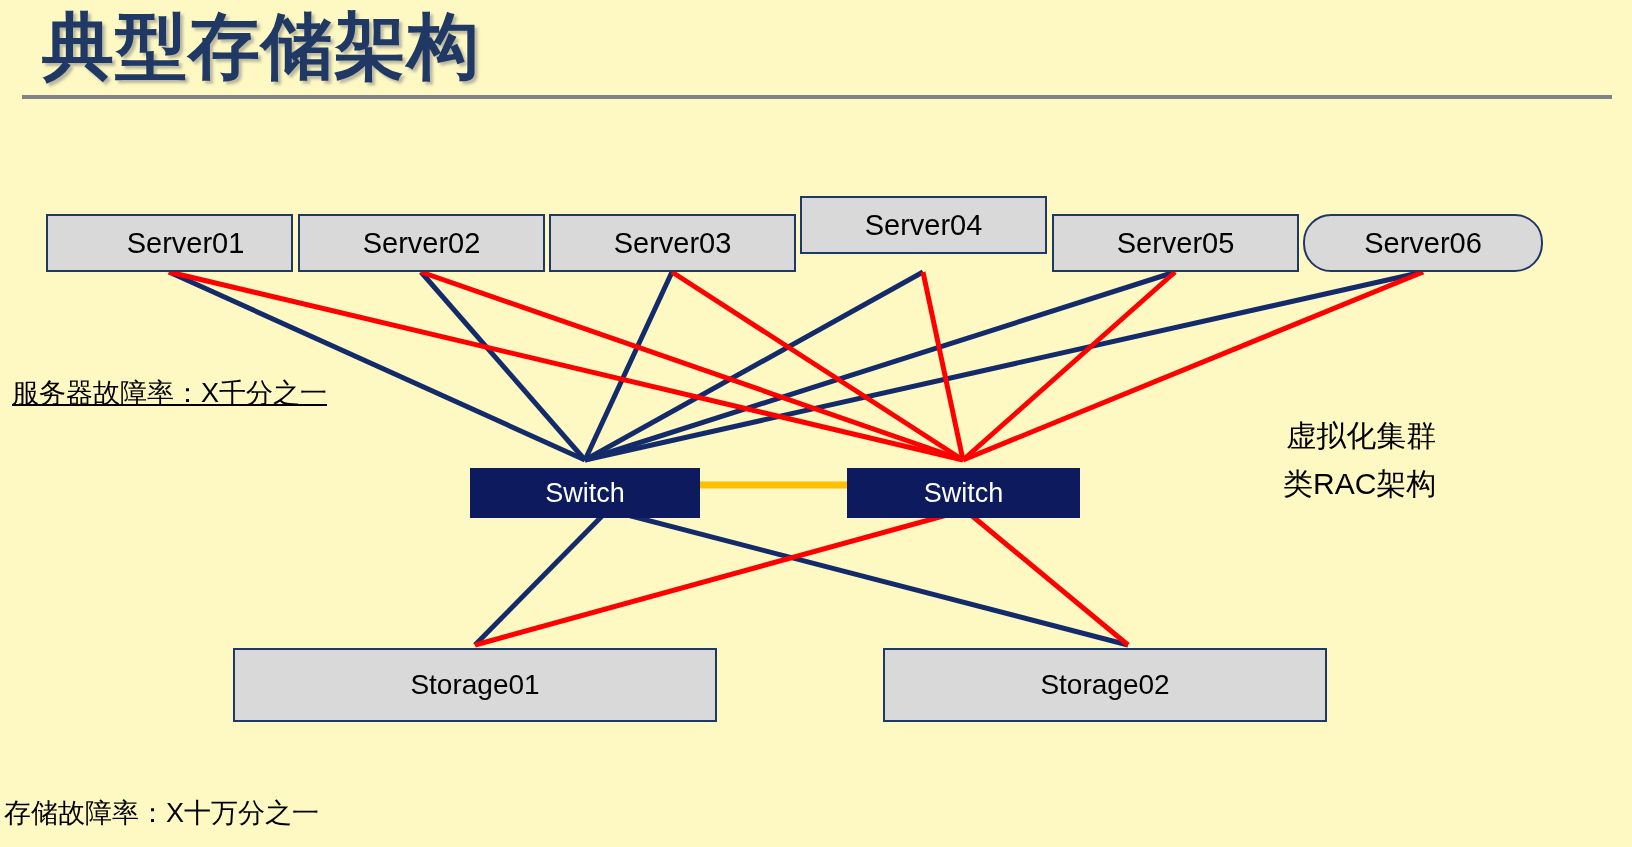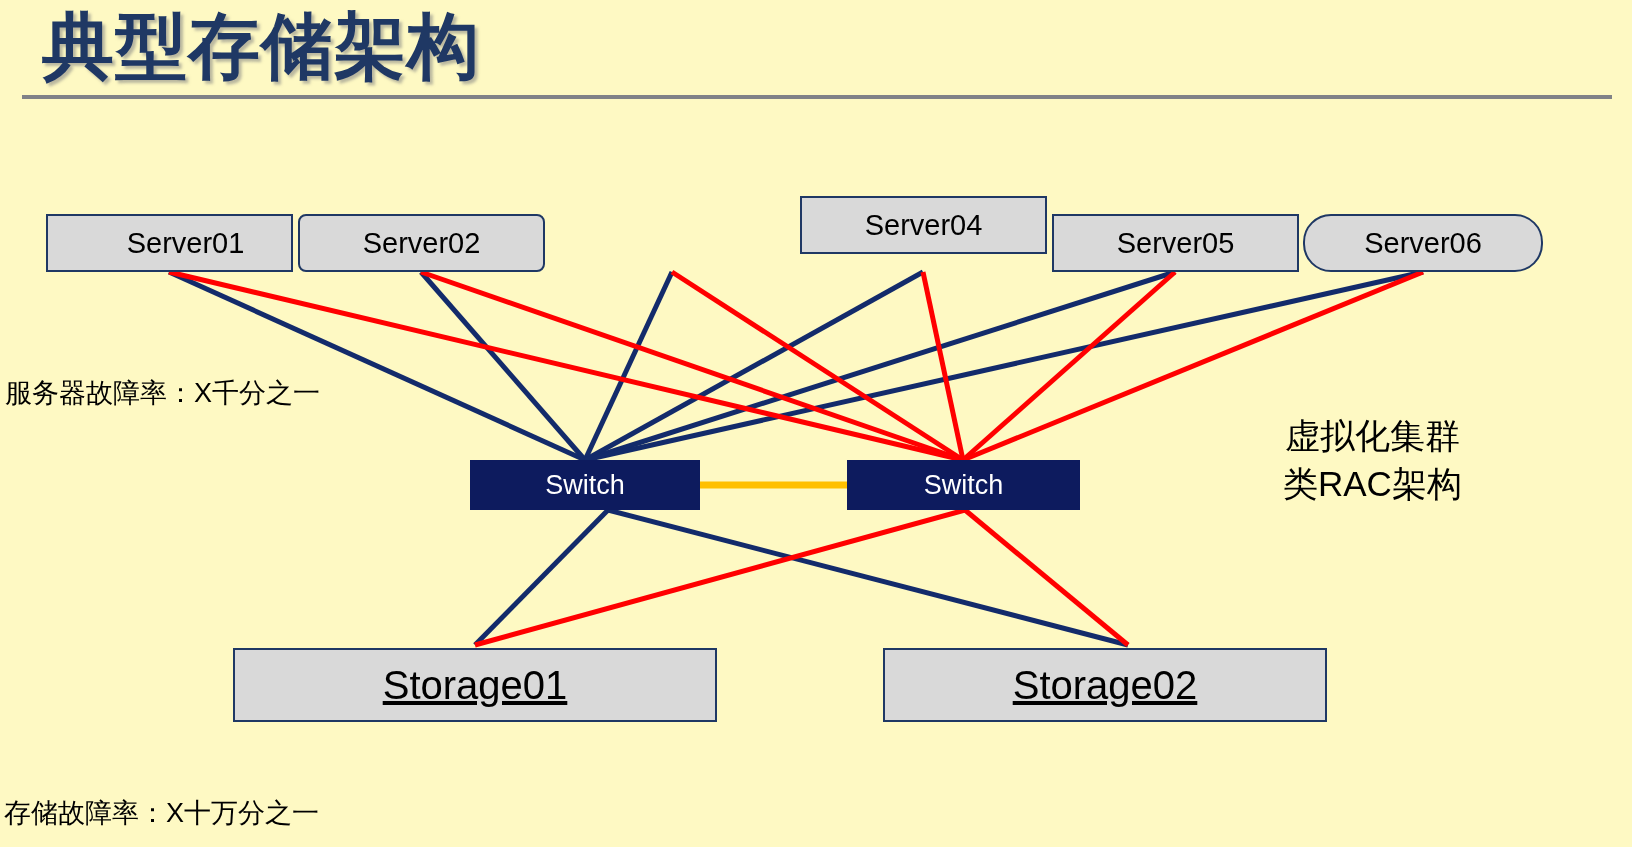--- a/index.html
+++ b/index.html
@@ -58,44 +58,44 @@
   .node.server,
   .node.storage {
     background: #D9D9D9;
     border: 2px solid #1F3864;
     color: #000000;
   }
   .node.server {
     font-size: 29px;
   }
   .node.storage {
-    font-size: 40px;
-    text-decoration: underline;
+    font-size: 28px;
   }
   .node.switch {
     background: #0D1B5E;
     border: none;
     color: #FFFFFF;
     font-size: 27px;
+    margin-top: 8px;
   }
   
   .annot {
     position: absolute;
     color: #000000;
     white-space: nowrap;
     z-index: 3;
   }
   #server-failure-note,
   #storage-failure-note {
     font-size: 27px;
   }
   #cluster-note {
-    font-size: 35px;
+    font-size: 30px;
     line-height: 48px;
-    text-align: center;
+    text-align: right;
   }
   #cluster-note div { white-space: nowrap; }
 </style>
 </head>
 <body>
 
 <div id="slide">
 
   <div id="slide-title">典型存储架构</div>
   <div id="title-rule"></div>
@@ -126,22 +126,25 @@
       <line x1="965" y1="510" x2="1128" y2="645"></line>
     </g>
     <g id="wire-interswitch" stroke="#FFC000" stroke-width="7" fill="none">
       <line x1="700" y1="485" x2="847" y2="485"></line>
     </g>
   </svg>
 
   <div class="node server" style="left:46px;  top:214px; width:247px; height:58px;padding-left:32px;">
     <span>Server01</span>
   </div>
-  <div class="node server" style="left:298px; top:214px; width:247px; height:58px;border-radius:8px;">
+  <div class="node server" style="left:298px; top:214px; width:247px; height:58px;">
     <span>Server02</span>
+  </div>
+  <div class="node server" style="left:549px; top:214px; width:247px; height:58px;">
+    <span>Server03</span>
   </div>
   <div class="node server" style="left:800px; top:196px; width:247px; height:58px;">
     <span>Server04</span>
   </div>
   <div class="node server" style="left:1052px; top:214px; width:247px; height:58px;">
     <span>Server05</span>
   </div>
   <div class="node server" style="left:1303px; top:214px; width:240px; height:58px;border-radius:28px;">
     <span>Server06</span>
   </div>
@@ -153,21 +156,21 @@
     <span>Switch</span>
   </div>
 
   <div class="node storage" style="left:233px; top:648px; width:484px; height:74px;">
     <span>Storage01</span>
   </div>
   <div class="node storage" style="left:883px; top:648px; width:444px; height:74px;">
     <span>Storage02</span>
   </div>
 
-  <div class="annot" id="server-failure-note" style="left:5px; top:375px;">服务器故障率：X千分之一</div>
+  <div class="annot" id="server-failure-note" style="left:12px; top:375px;text-decoration:underline;">服务器故障率：X千分之一</div>
 
   <div class="annot" id="storage-failure-note" style="left:4px; top:795px;">存储故障率：X十万分之一</div>
 
   <div class="annot" id="cluster-note" style="left:1283px; top:412px;">
     <div>虚拟化集群</div>
     <div>类RAC架构</div>
   </div>
 
 </div>
 

